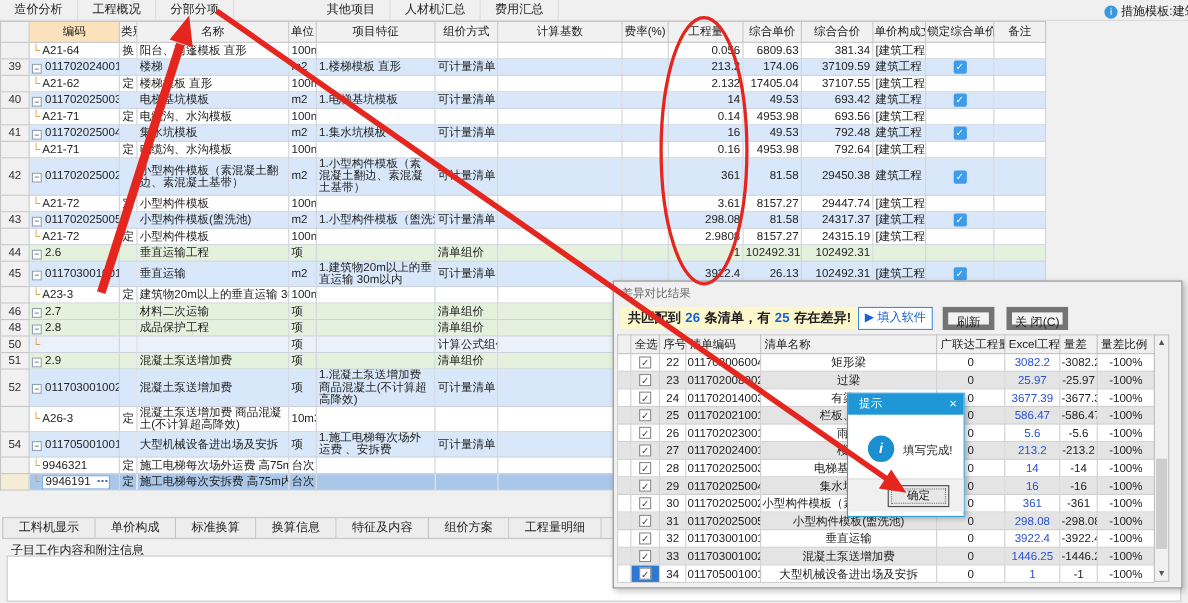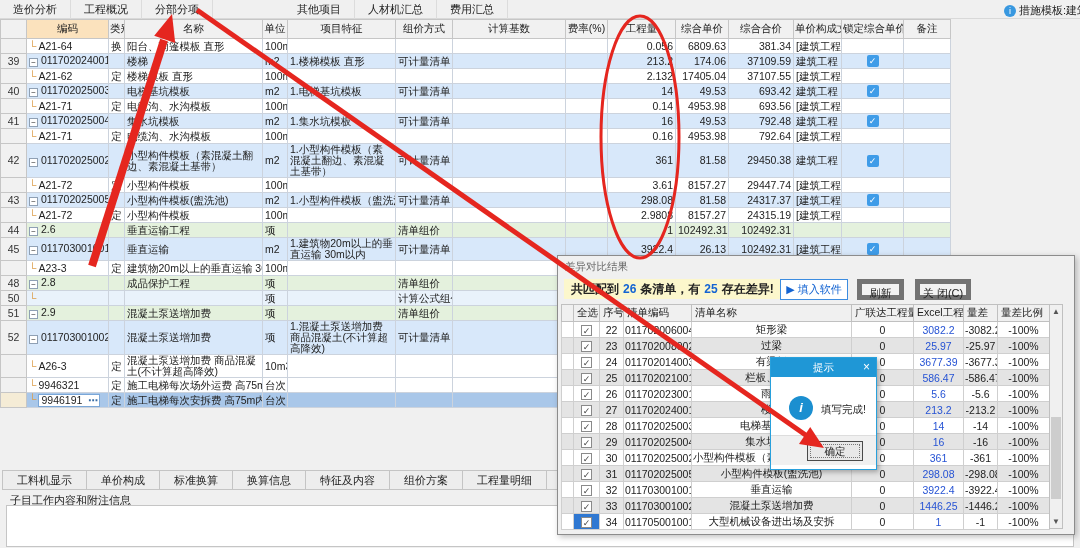--- a/index.html
+++ b/index.html
@@ -63,21 +63,21 @@
   .dgrid td.eq { color:#2653d4; }
   .dgrid td.selcell { background:#2f78d2 !important; }
   .dcb { display:inline-block; width:11px; height:11px; background:#fff; border:1px solid #8a8a8a; color:#444; font-size:9px; line-height:10px; text-align:center; }
   .dscroll { position:absolute; left:491px; top:48px; width:14px; height:225px; background:#f0f0f0; border:1px solid #c0c0c0; }
   .dscroll .arr { position:absolute; left:0; width:12px; height:13px; text-align:center; font-size:8px; color:#555; line-height:13px; }
   .dscroll .arr.up { top:0; } .dscroll .arr.dn { bottom:0; }
   .dscroll .thumb { position:absolute; left:1px; top:112px; width:10px; height:82px; background:#cdcdcd; }
 
   
   .popup { position:absolute; left:770px; top:357px; width:107px; height:113px; background:#fff; border:1px solid #28a0dc; box-shadow:2px 2px 5px rgba(0,0,0,.3); z-index:20; }
-  .pp-bar { position:absolute; left:0; top:0; width:100%; height:19px; background:#1f97d6; color:#fff; line-height:19px; padding:0 18px; font-size:10.5px;text-align:center; }
+  .pp-bar { position:absolute; left:0; top:0; width:100%; height:19px; background:#1f97d6; color:#fff; line-height:19px; padding:0 10px; font-size:10.5px; }
   .pp-x { position:absolute; right:6px; top:0; color:#fff; font-size:12px; line-height:19px; }
   .pp-ico { position:absolute; left:18px; top:38px; width:24px; height:24px; border-radius:50%; background:#1b8fd0; color:#fff; text-align:center; line-height:24px; font-size:13px; font-style:italic; font-weight:bold; }
   .pp-msg { position:absolute; left:50px; top:45px; font-size:10.5px; white-space:nowrap; }
   .pp-foot { position:absolute; left:0; bottom:4px; width:100%; height:30px; background:#f0f0f0; border-top:1px solid #ddd; }
   .pp-ok { position:absolute; left:36px; top:5px; width:56px; height:20px; background:#e8e8e8; border:1px solid #4a4a4a; outline:1px dotted #777; outline-offset:-4px; text-align:center; line-height:18px; font-size:10.5px; }
 
   .anno { position:absolute; left:0; top:0; width:1080px; height:548px; z-index:99; pointer-events:none; }
 </style>
 </head>
 <body>
@@ -368,20 +368,37 @@
           <td class="c-base"></td>
           <td class="c-rate"></td>
           <td class="c-qty">39.224</td>
           <td class="c-price">2613.4</td>
           <td class="c-total">102500.61</td>
           <td class="c-file">[建筑工程]</td>
           <td class="c-lock"></td>
           <td class="c-note"></td>
         </tr>
         <tr class="mr bg-green">
+          <td class="c-num">46</td>
+          <td class="c-code pad-section"><span class="exp">−</span>2.7</td>
+          <td class="c-cat"></td>
+          <td class="c-name">材料二次运输</td>
+          <td class="c-unit">项</td>
+          <td class="c-feat"></td>
+          <td class="c-meth">清单组价</td>
+          <td class="c-base"></td>
+          <td class="c-rate"></td>
+          <td class="c-qty"></td>
+          <td class="c-price"></td>
+          <td class="c-total"></td>
+          <td class="c-file"></td>
+          <td class="c-lock"></td>
+          <td class="c-note"></td>
+        </tr>
+        <tr class="mr bg-green">
           <td class="c-num">48</td>
           <td class="c-code pad-section"><span class="exp">−</span>2.8</td>
           <td class="c-cat"></td>
           <td class="c-name">成品保护工程</td>
           <td class="c-unit">项</td>
           <td class="c-feat"></td>
           <td class="c-meth">清单组价</td>
           <td class="c-base"></td>
           <td class="c-rate"></td>
           <td class="c-qty"></td>
@@ -443,20 +460,37 @@
           <td class="c-note"></td>
         </tr>
         <tr class="mr bg-white h2">
           <td class="c-num"></td>
           <td class="c-code pad-child"><span class="corner">└</span>A26-3</td>
           <td class="c-cat">定</td>
           <td class="c-name">混凝土泵送增加费 商品混凝土(不计算超高降效)</td>
           <td class="c-unit">10m3</td>
           <td class="c-feat"></td>
           <td class="c-meth"></td>
+          <td class="c-base"></td>
+          <td class="c-rate"></td>
+          <td class="c-qty"></td>
+          <td class="c-price"></td>
+          <td class="c-total"></td>
+          <td class="c-file"></td>
+          <td class="c-lock"></td>
+          <td class="c-note"></td>
+        </tr>
+        <tr class="mr bg-blue h2">
+          <td class="c-num">54</td>
+          <td class="c-code pad-list"><span class="exp">−</span>011705001001</td>
+          <td class="c-cat"></td>
+          <td class="c-name">大型机械设备进出场及安拆</td>
+          <td class="c-unit">项</td>
+          <td class="c-feat">1.施工电梯每次场外运费 、安拆费</td>
+          <td class="c-meth">可计量清单</td>
           <td class="c-base"></td>
           <td class="c-rate"></td>
           <td class="c-qty"></td>
           <td class="c-price"></td>
           <td class="c-total"></td>
           <td class="c-file"></td>
           <td class="c-lock"></td>
           <td class="c-note"></td>
         </tr>
         <tr class="mr bg-white">

